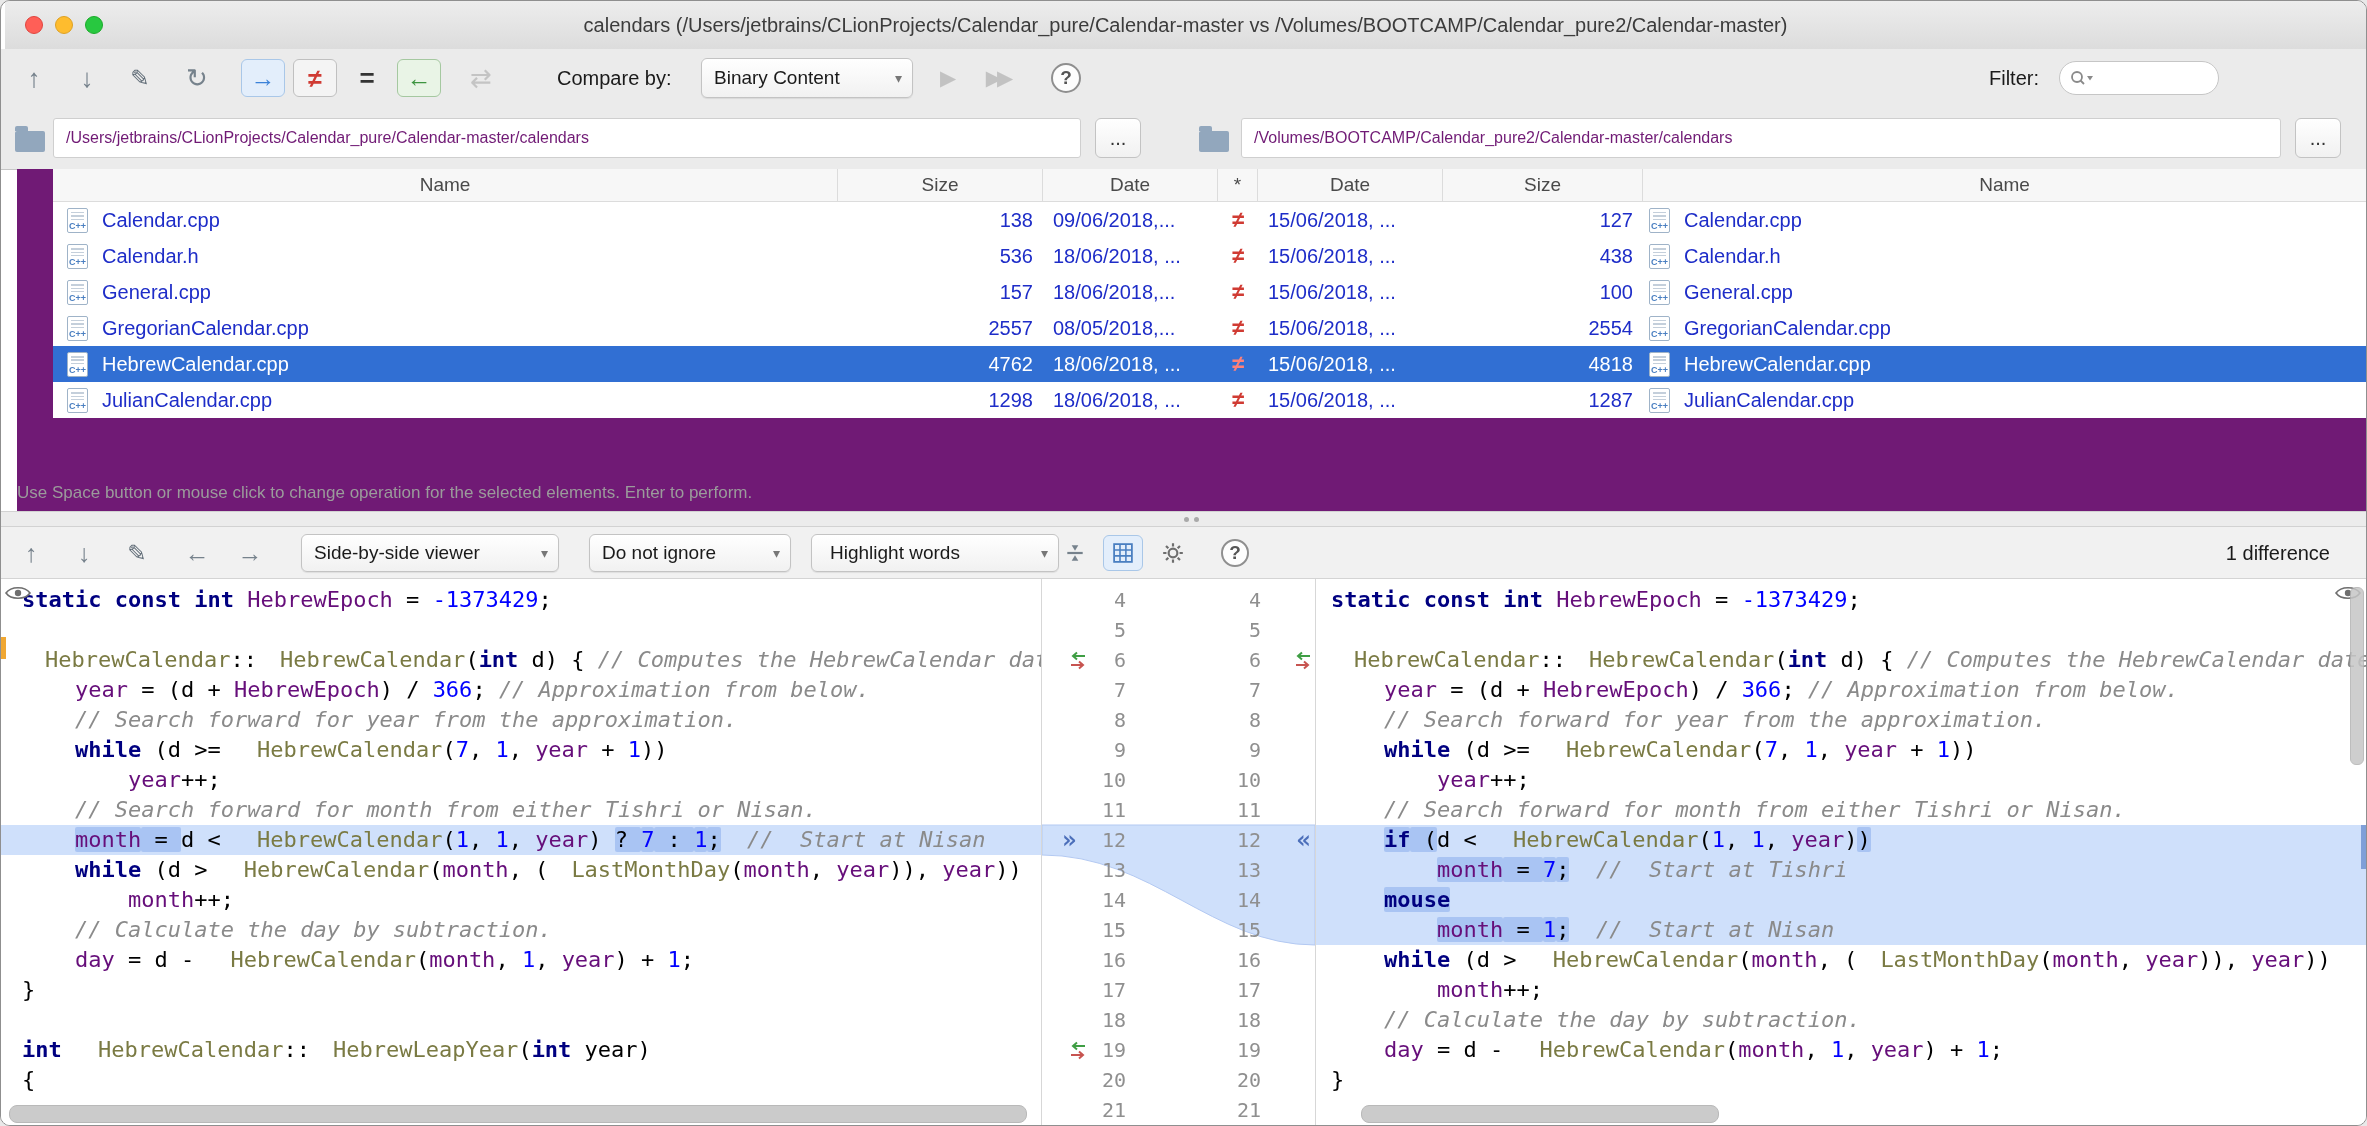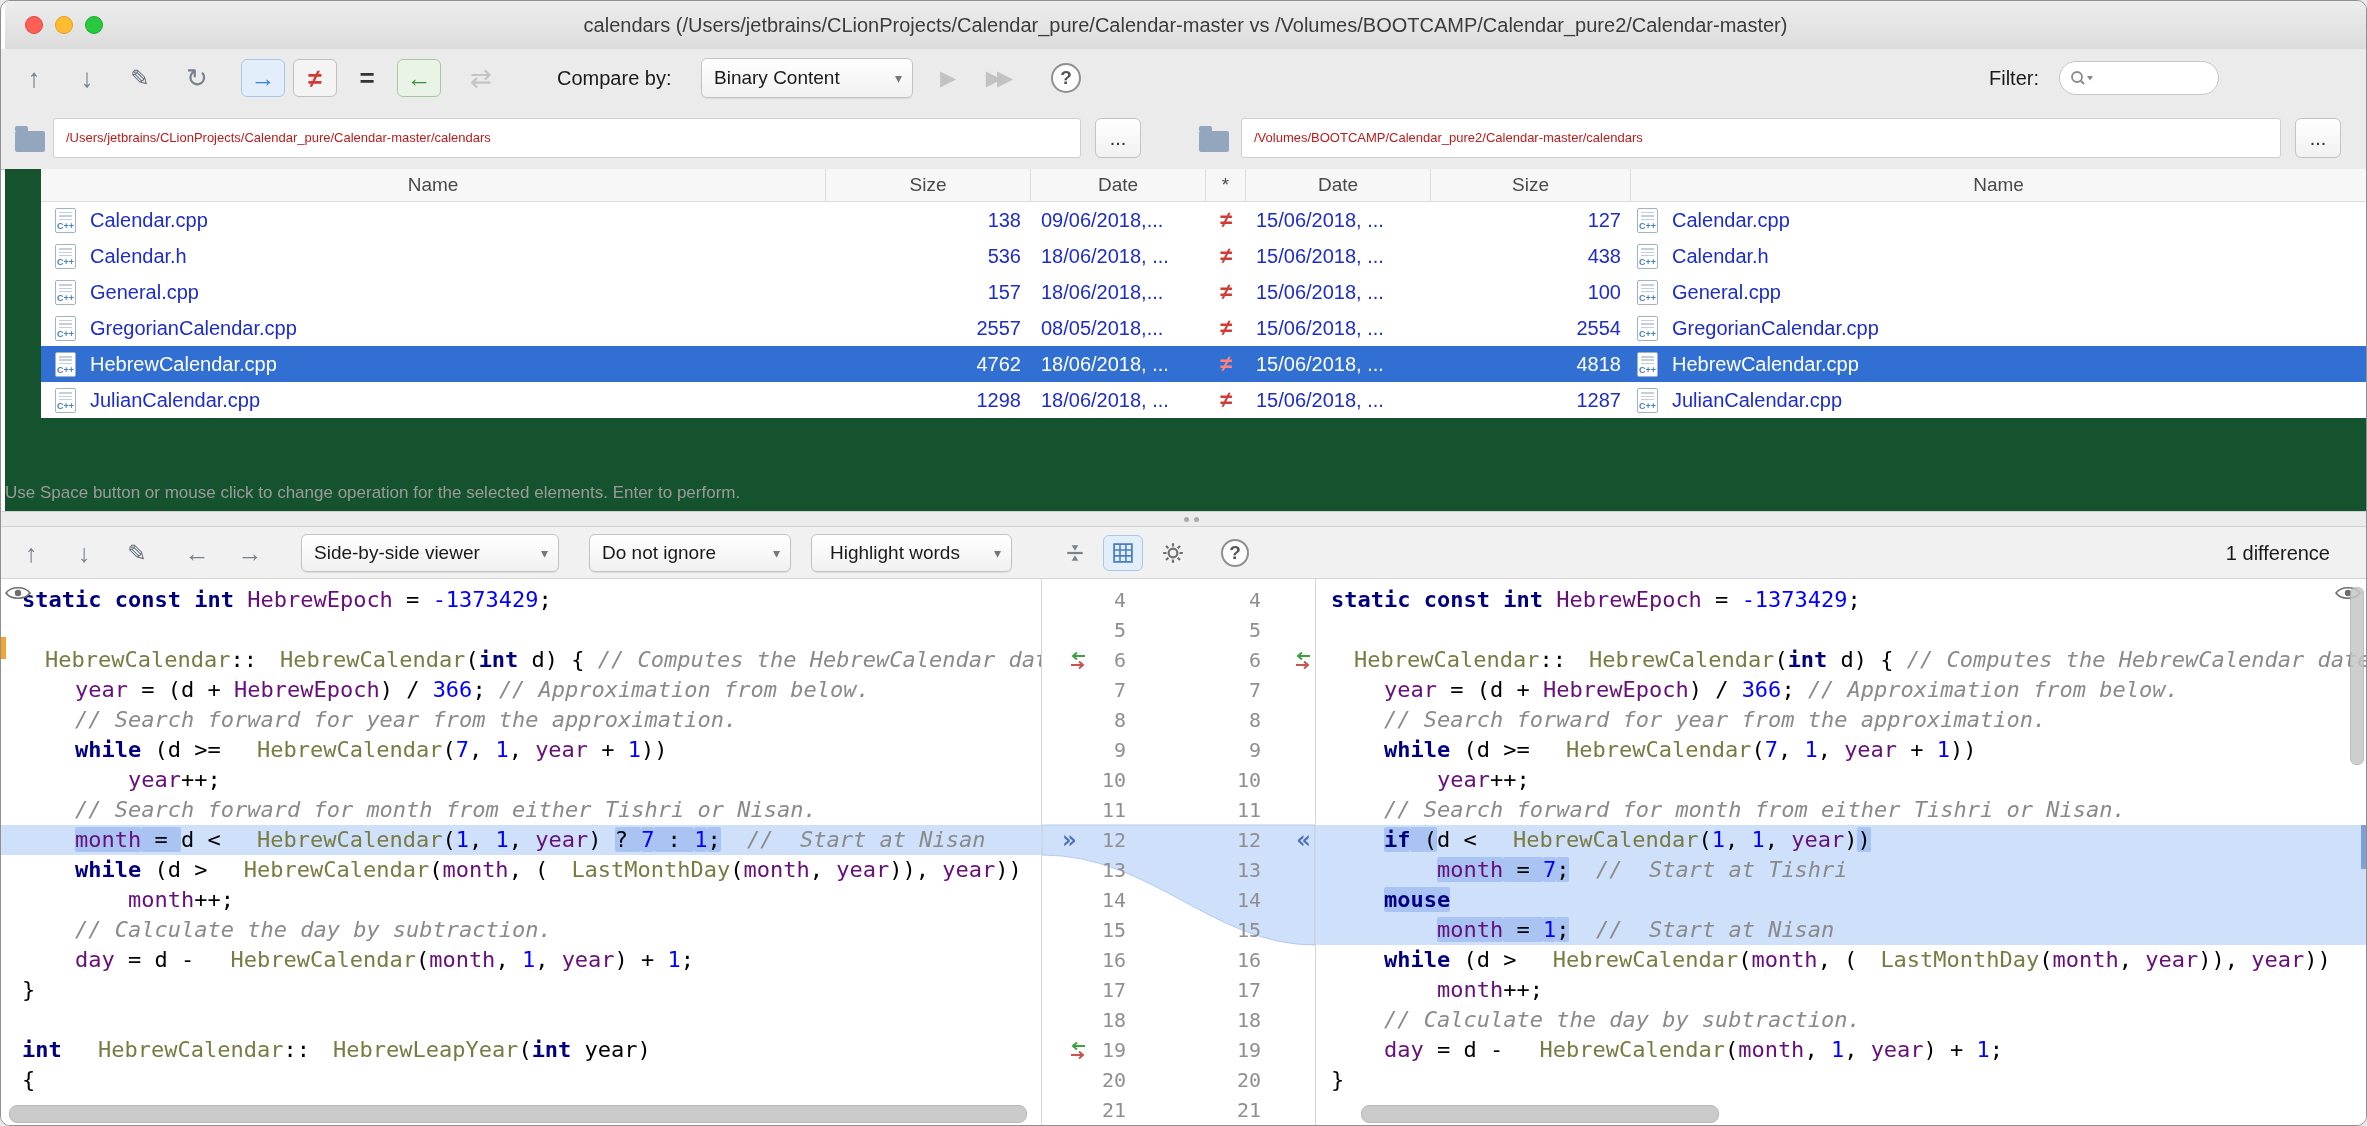--- a/index.html
+++ b/index.html
@@ -33,27 +33,27 @@
   .helpc{width:30px;height:30px;border-radius:50%;border:2px solid #8f8f8f;color:#555;font-size:19px;font-weight:bold;
          display:flex;align-items:center;justify-content:center;background:#fdfdfd;box-sizing:border-box;}
   .search{position:absolute;border:1px solid #c6c6c6;border-radius:17px;background:#fff;display:flex;
           align-items:center;padding:0 10px;gap:4px;box-sizing:border-box;}
   
   .pathrow{position:absolute;top:58px;left:0;right:0;height:62px;}
   .folder{position:absolute;width:30px;height:21px;background:#92a7bd;border-radius:2px;top:24px;}
   .folder::before{content:"";position:absolute;top:-5px;left:0;width:13px;height:5px;background:#92a7bd;
                   border-radius:2px 2px 0 0;}
   .pathfield{position:absolute;top:11px;height:40px;background:#fff;border:1px solid #cfcfcf;border-radius:3px;
-             font-size:13px;color:#b91c1c;line-height:38px;padding:0 12px;box-sizing:border-box;white-space:nowrap;
+             font-size:16px;color:#701a75;line-height:38px;padding:0 12px;box-sizing:border-box;white-space:nowrap;
              overflow:hidden;}
   .browse{position:absolute;top:11px;height:40px;width:46px;background:linear-gradient(#fff,#f1f1f1);
           border:1px solid #c3c3c3;border-radius:6px;font-size:20px;color:#333;display:flex;align-items:center;
           justify-content:center;box-sizing:border-box;}
   
-  .filetable{position:absolute;top:168px;left:4px;right:0;height:342px;background:#14532d;padding-left:36px;}
+  .filetable{position:absolute;top:168px;left:16px;right:0;height:342px;background:#701a75;padding-left:36px;}
   .thead{display:grid;grid-template-columns:785px 205px 175px 40px 185px 200px 1fr;height:32px;
          background:#f7f7f7;border-bottom:1px solid #dcdcdc;}
   .thcell{font-size:19px;color:#4a4a4a;text-align:center;line-height:32px;border-right:1px solid #dcdcdc;
           overflow:hidden;white-space:nowrap;}
   .thcell:last-child{border-right:none;}
   .trow{display:grid;grid-template-columns:785px 205px 175px 40px 185px 200px 1fr;height:36px;align-items:center;
         font-size:20px;color:#1e2dc8;background:#fff;cursor:default;}
   .trow.sel{background:#316fd3;color:#fff;}
   .c-name{display:flex;align-items:center;gap:14px;padding-left:14px;overflow:hidden;white-space:nowrap;}
   .c-name2{display:flex;align-items:center;gap:14px;padding-left:6px;overflow:hidden;white-space:nowrap;}
@@ -291,21 +291,21 @@
     <span class="di" style="left:181px;width:30px;">←</span>
     <span class="di" style="left:234px;width:30px;">→</span>
     <div class="mbtn" style="left:300px;top:7px;width:258px;height:38px;">
       <span>Side-by-side viewer</span>
       <span class="caret">▾</span>
     </div>
     <div class="mbtn" style="left:588px;top:7px;width:202px;height:38px;">
       <span>Do not ignore</span>
       <span class="caret">▾</span>
     </div>
-    <div class="mbtn" style="left:810px;top:7px;width:201px;height:38px;padding-left:18px;">
+    <div class="mbtn" style="left:810px;top:7px;width:248px;height:38px;padding-left:18px;">
       <span>Highlight words</span>
       <span class="caret">▾</span>
     </div>
     <span class="di" style="left:1056px;width:36px;">
       <svg width="22" height="22" viewBox="0 0 20 20">
         <path d="M3 10 H17" stroke="#76828c" stroke-width="2"></path>
         <polygon points="7,3 13,3 10,8" fill="#76828c"></polygon>
         <polygon points="7,17 13,17 10,12" fill="#76828c"></polygon>
       </svg>
     </span>

